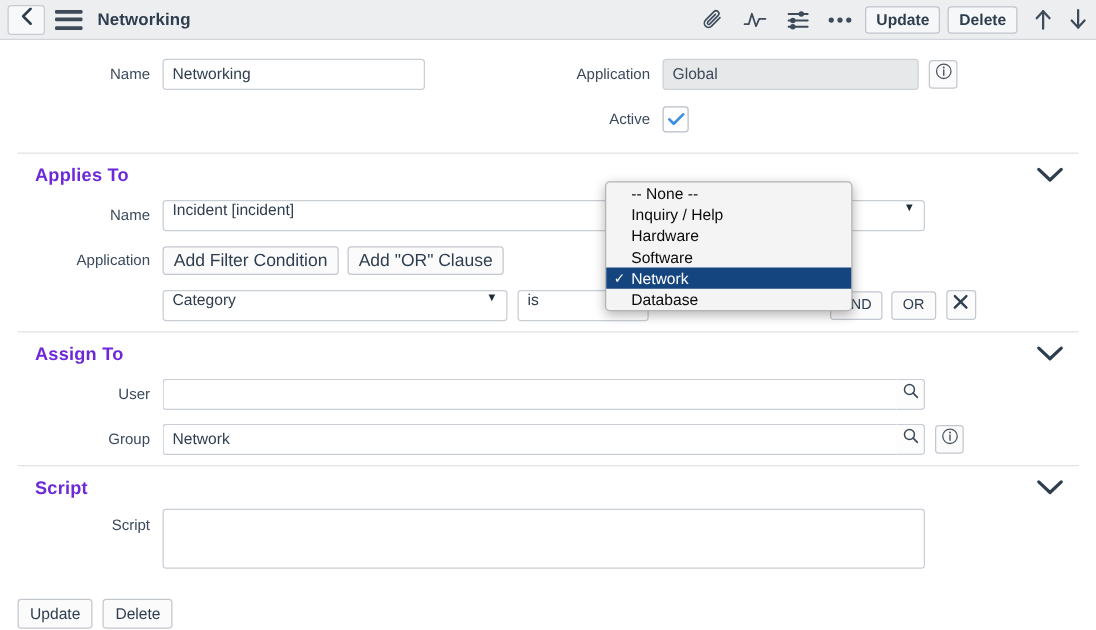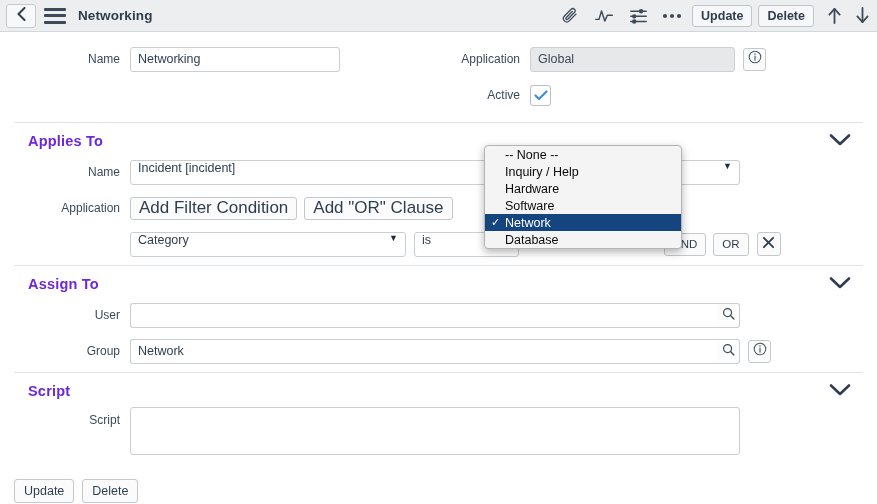--- a/index.html
+++ b/index.html
@@ -151,21 +151,21 @@
     top: 10px;
     cursor: pointer;
   }
 
   
   .btn-sm {
     height: 23px;
     background: #fbfbfc;
     border: 1px solid #c3c8ce;
     border-radius: 3px;
-    font-size: 17px;
+    font-size: 14px;
     color: #2f3e4f;
     padding: 0 8px;
     display: inline-flex;
     align-items: center;
     cursor: pointer;
     font-family: "Liberation Sans", sans-serif;
   }
   .select-ui {
     height: 25px;
     border: 1px solid #c9ced4;

